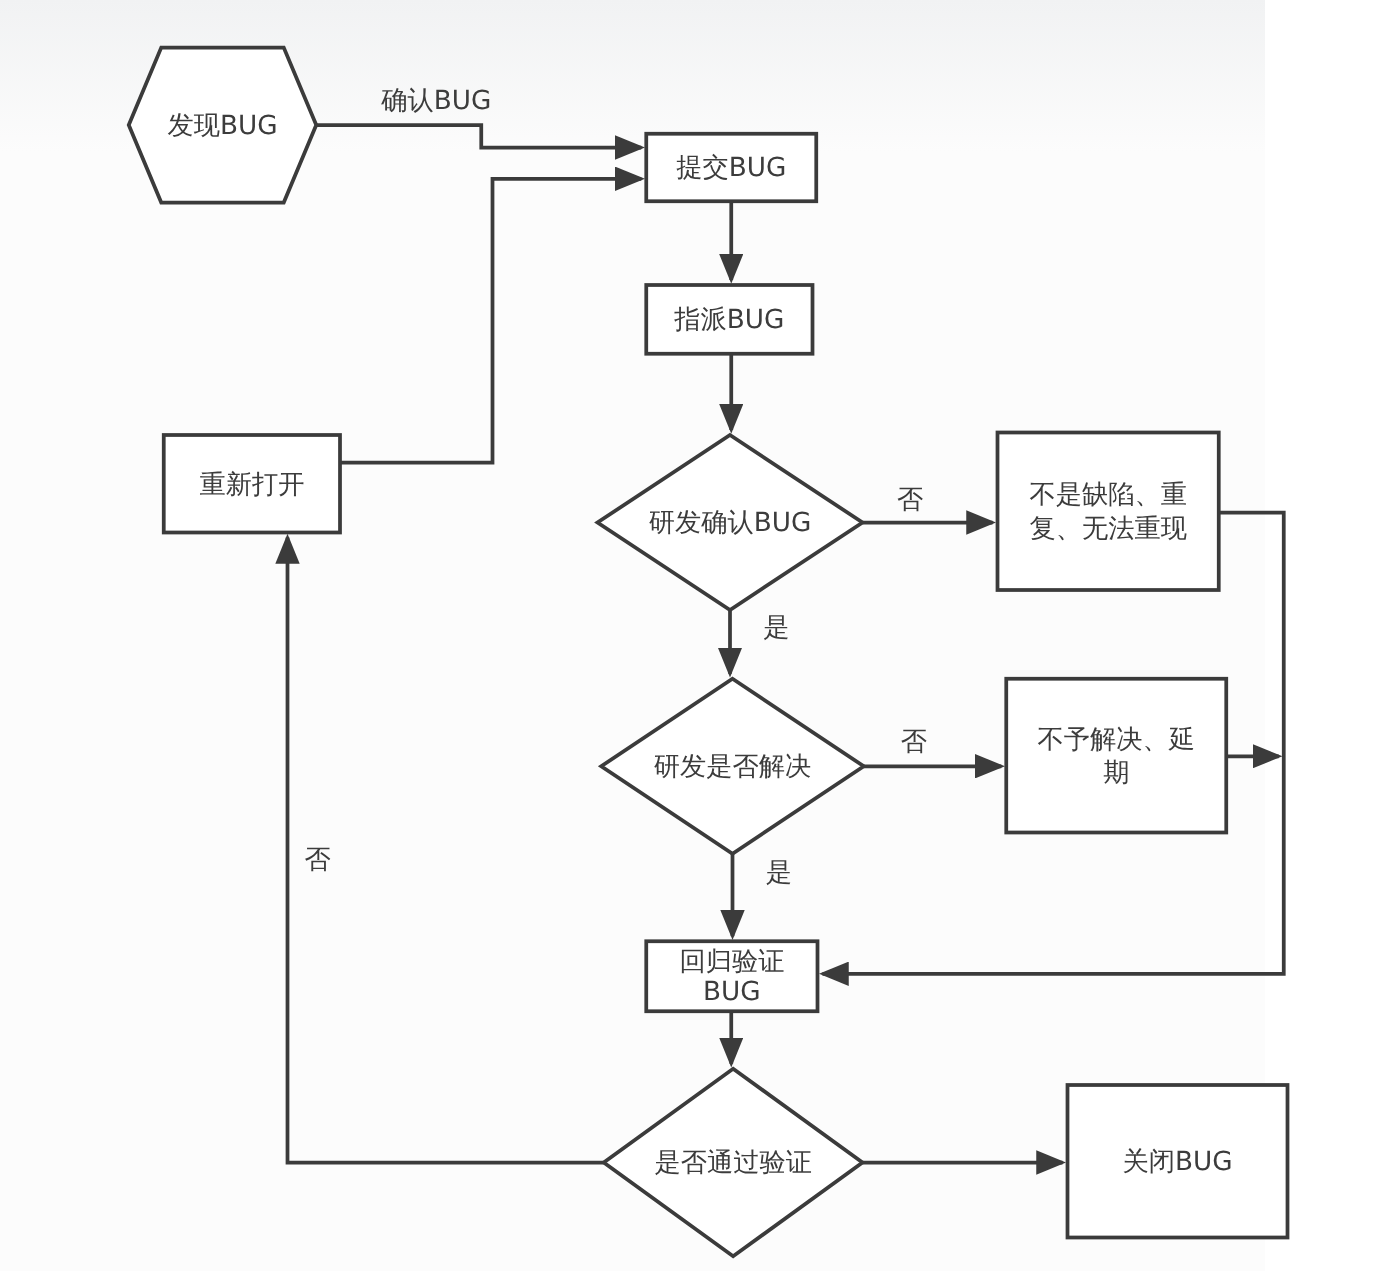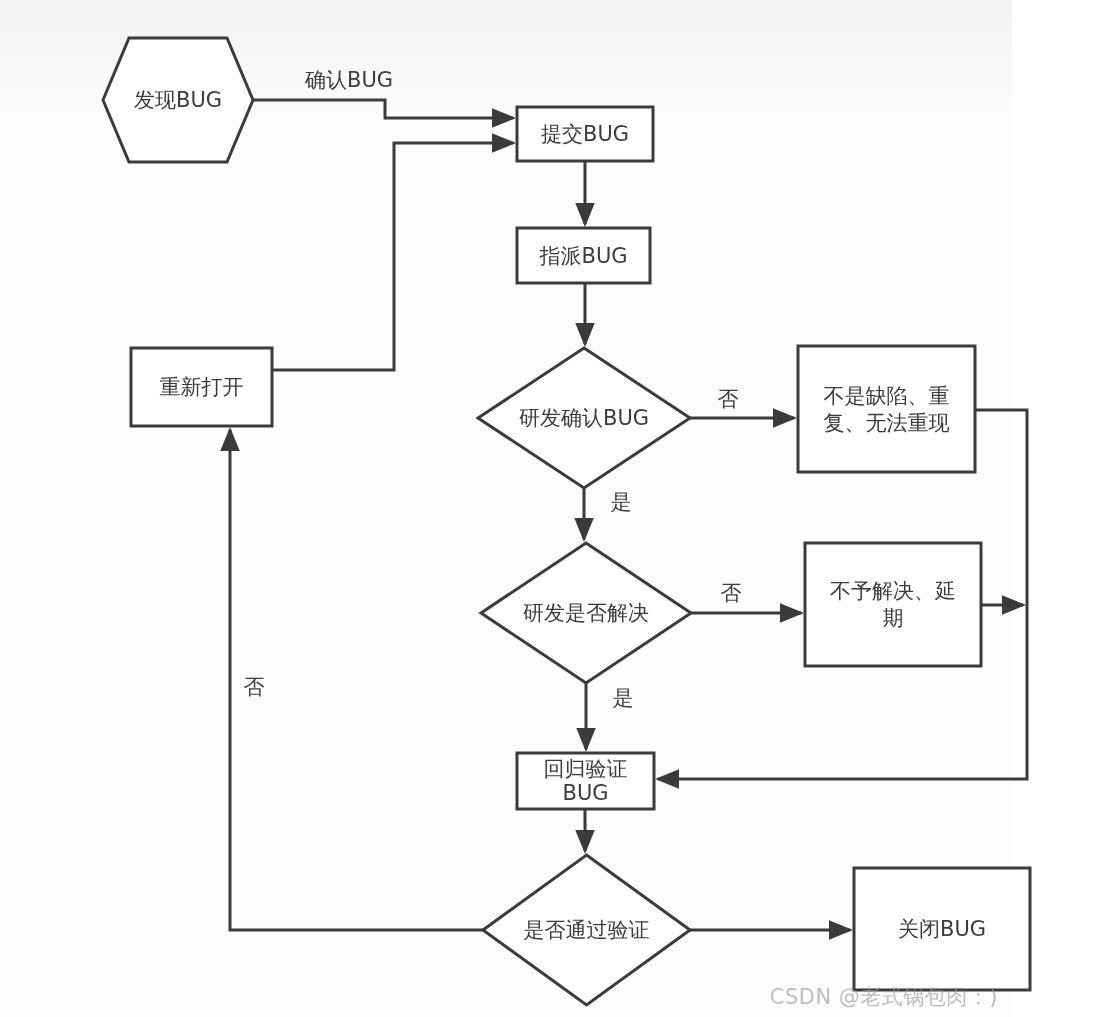--- a/index.html
+++ b/index.html
@@ -96,14 +96,13 @@
       </g>
     <g id="edge-labels-layer">
         <text x="349" y="80" class="edge-label">确认BUG</text>
         <text x="728" y="399" class="edge-label">否</text>
         <text x="621" y="502" class="edge-label">是</text>
         <text x="731" y="593" class="edge-label">否</text>
         <text x="623" y="698" class="edge-label">是</text>
         <text x="254" y="687" class="edge-label">否</text>
       </g>
   </svg>
-  <div class="watermark" style="color: rgba(155, 155, 155, 0.65);">CSDN @老式锅包肉：)</div>
 </div>
 
 </body></html>

